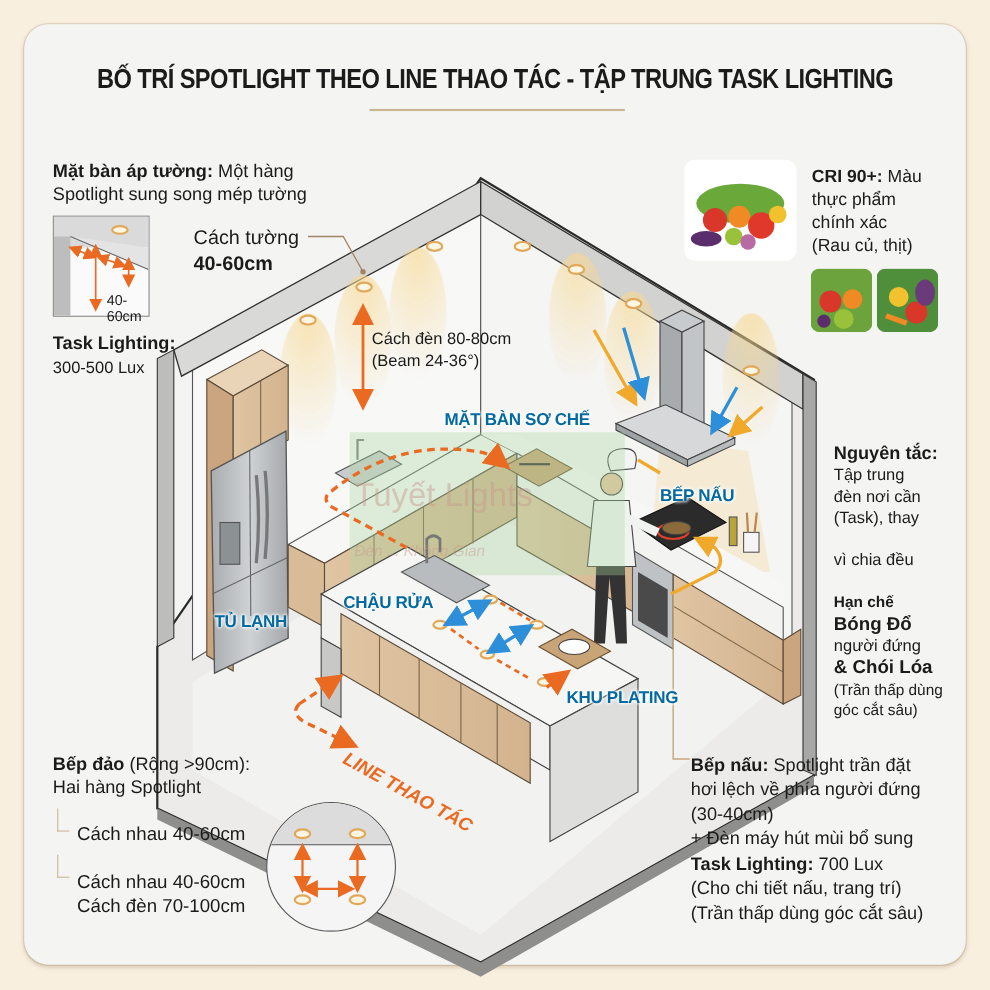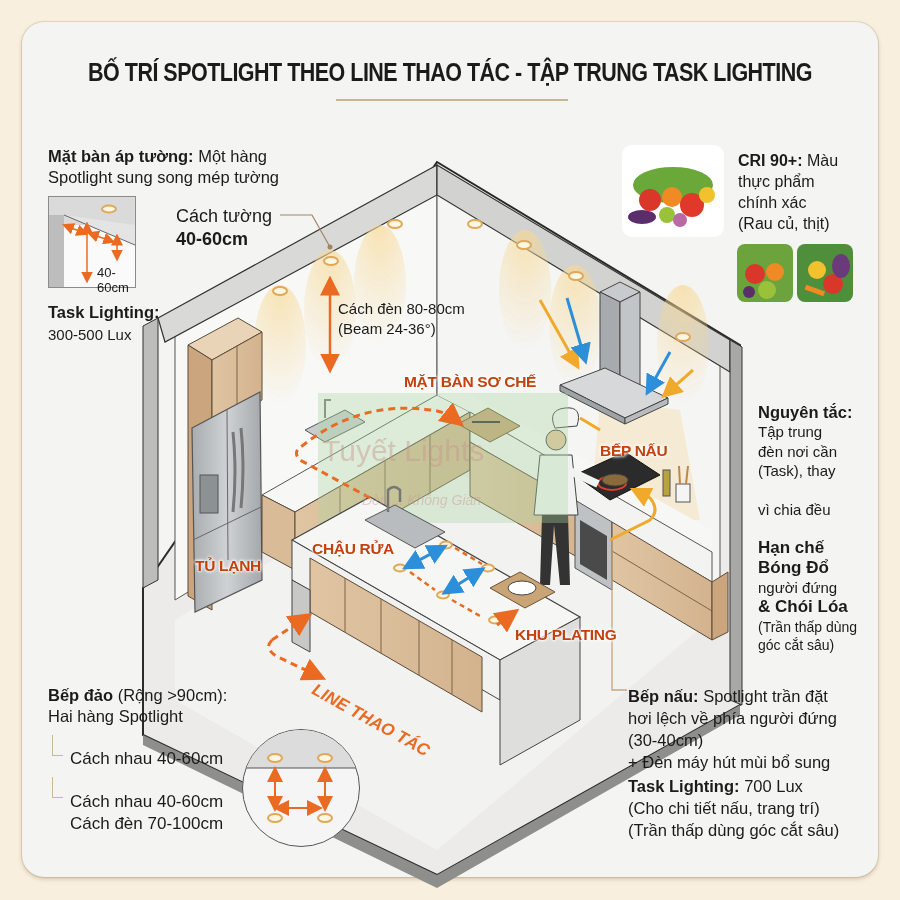--- a/index.html
+++ b/index.html
@@ -22,21 +22,21 @@
       transform: scaleX(0.86); transform-origin: 450px 0;
       white-space: nowrap;
     }
     .title-underline {
       position: absolute; left: 336px; top: 99px; width: 232px; height: 2px; background: #c9b58f;
     }
     .txt { position: absolute; font-size: 16.5px; line-height: 21px; white-space: nowrap; }
     .b { font-weight: 700; text-align: center; }
     .lbl {
       position: absolute; font-weight: 700; font-size: 15.5px; letter-spacing: -0.3px;
-      white-space: nowrap; color: #c2410c; text-align: right;
+      white-space: nowrap; color: #0369a1; text-align: right;
     }
     .lbl.light { text-shadow: 0 0 3px #fff, 0 0 3px #fff, 0 0 4px #fff; }
     .line-label {
       position: absolute; left: 318px; top: 680px; font-weight: 700; font-size: 17px;
       color: #ea6a22; transform: rotate(29deg); transform-origin: 0 0; white-space: nowrap;
       font-style: italic;
     }
     .inset {
       position: absolute; left: 48px; top: 196px; width: 86px; height: 90px;
       background: #fafafa; border: 1px solid #8b8b8b;
@@ -251,21 +251,21 @@
     <path d="M497,625 L512,614" marker-end="url(#arrO)"></path>
   </g>
 
   <path d="M610,540 L650,520 q10,-10 0,-22 L638,492" fill="none" stroke="#f0a92a" stroke-width="3" marker-end="url(#arrY)"></path>
   <line x1="580" y1="418" x2="600" y2="430" stroke="#f0a92a" stroke-width="3"></line>
 
   <path d="M612,540 L612,690 L627,690" fill="none" stroke="#c9a57c" stroke-width="1.3"></path>
 </svg>
 
 <div class="txt" style="left:322px; top:440px; font-size:30px; color:rgba(200,150,140,0.45); font-weight:400;">Tuyết Lights</div>
-<div class="txt" style="left:322px; top:490px; font-size:14px; color:rgba(200,150,140,0.45); font-style:italic;margin-left:40px;">Đèn ... Không Gian</div>
+<div class="txt" style="left:322px; top:490px; font-size:14px; color:rgba(200,150,140,0.45); font-style:italic;">Đèn ... Không Gian</div>
 
 <div class="txt" style="left:48px; top:146px;">
   <span class="b">Mặt bàn áp tường:</span>
   <span>Một hàng</span>
 </div>
 <div class="txt" style="left:48px; top:167px;">Spotlight sung song mép tường</div>
 
 <div class="inset">
   <svg width="86" height="90">
     <rect x="0" y="0" width="86" height="28" fill="#dadada"></rect>
@@ -360,21 +360,21 @@
 <div class="txt" style="left:738px; top:171px; font-size:16px;">thực phẩm</div>
 <div class="txt" style="left:738px; top:192px; font-size:16px;">chính xác</div>
 <div class="txt" style="left:738px; top:213px; font-size:16px;">(Rau củ, thịt)</div>
 
 <div class="txt b" style="left:758px; top:402px; font-size:16.5px;">Nguyên tắc:</div>
 <div class="txt" style="left:758px; top:422px; font-size:15px; line-height:19px;">Tập trung</div>
 <div class="txt" style="left:758px; top:441px; font-size:15px;">đèn nơi cần</div>
 <div class="txt" style="left:758px; top:460px; font-size:15px;">(Task), thay</div>
 <div class="txt" style="left:758px; top:479px; font-size:15px;margin-top:20px;">vì chia đều</div>
 
-<div class="txt b" style="left:758px; top:537px; font-size:17px;">Hạn chế</div>
+<div class="txt b" style="left:758px; top:537px; font-size:14px;">Hạn chế</div>
 <div class="txt b" style="left:758px; top:557px; font-size:17px;">Bóng Đổ</div>
 <div class="txt" style="left:758px; top:577px; font-size:15px;">người đứng</div>
 <div class="txt b" style="left:758px; top:596px; font-size:17px;">
   <span>&amp;</span>
   <span>Chói Lóa</span>
 </div>
 <div class="txt" style="left:758px; top:617px; font-size:14px;">(Trần thấp dùng</div>
 <div class="txt" style="left:758px; top:635px; font-size:14px;">góc cắt sâu)</div>
 
 <div class="txt" style="left:628px; top:686px; font-size:16.5px;">

